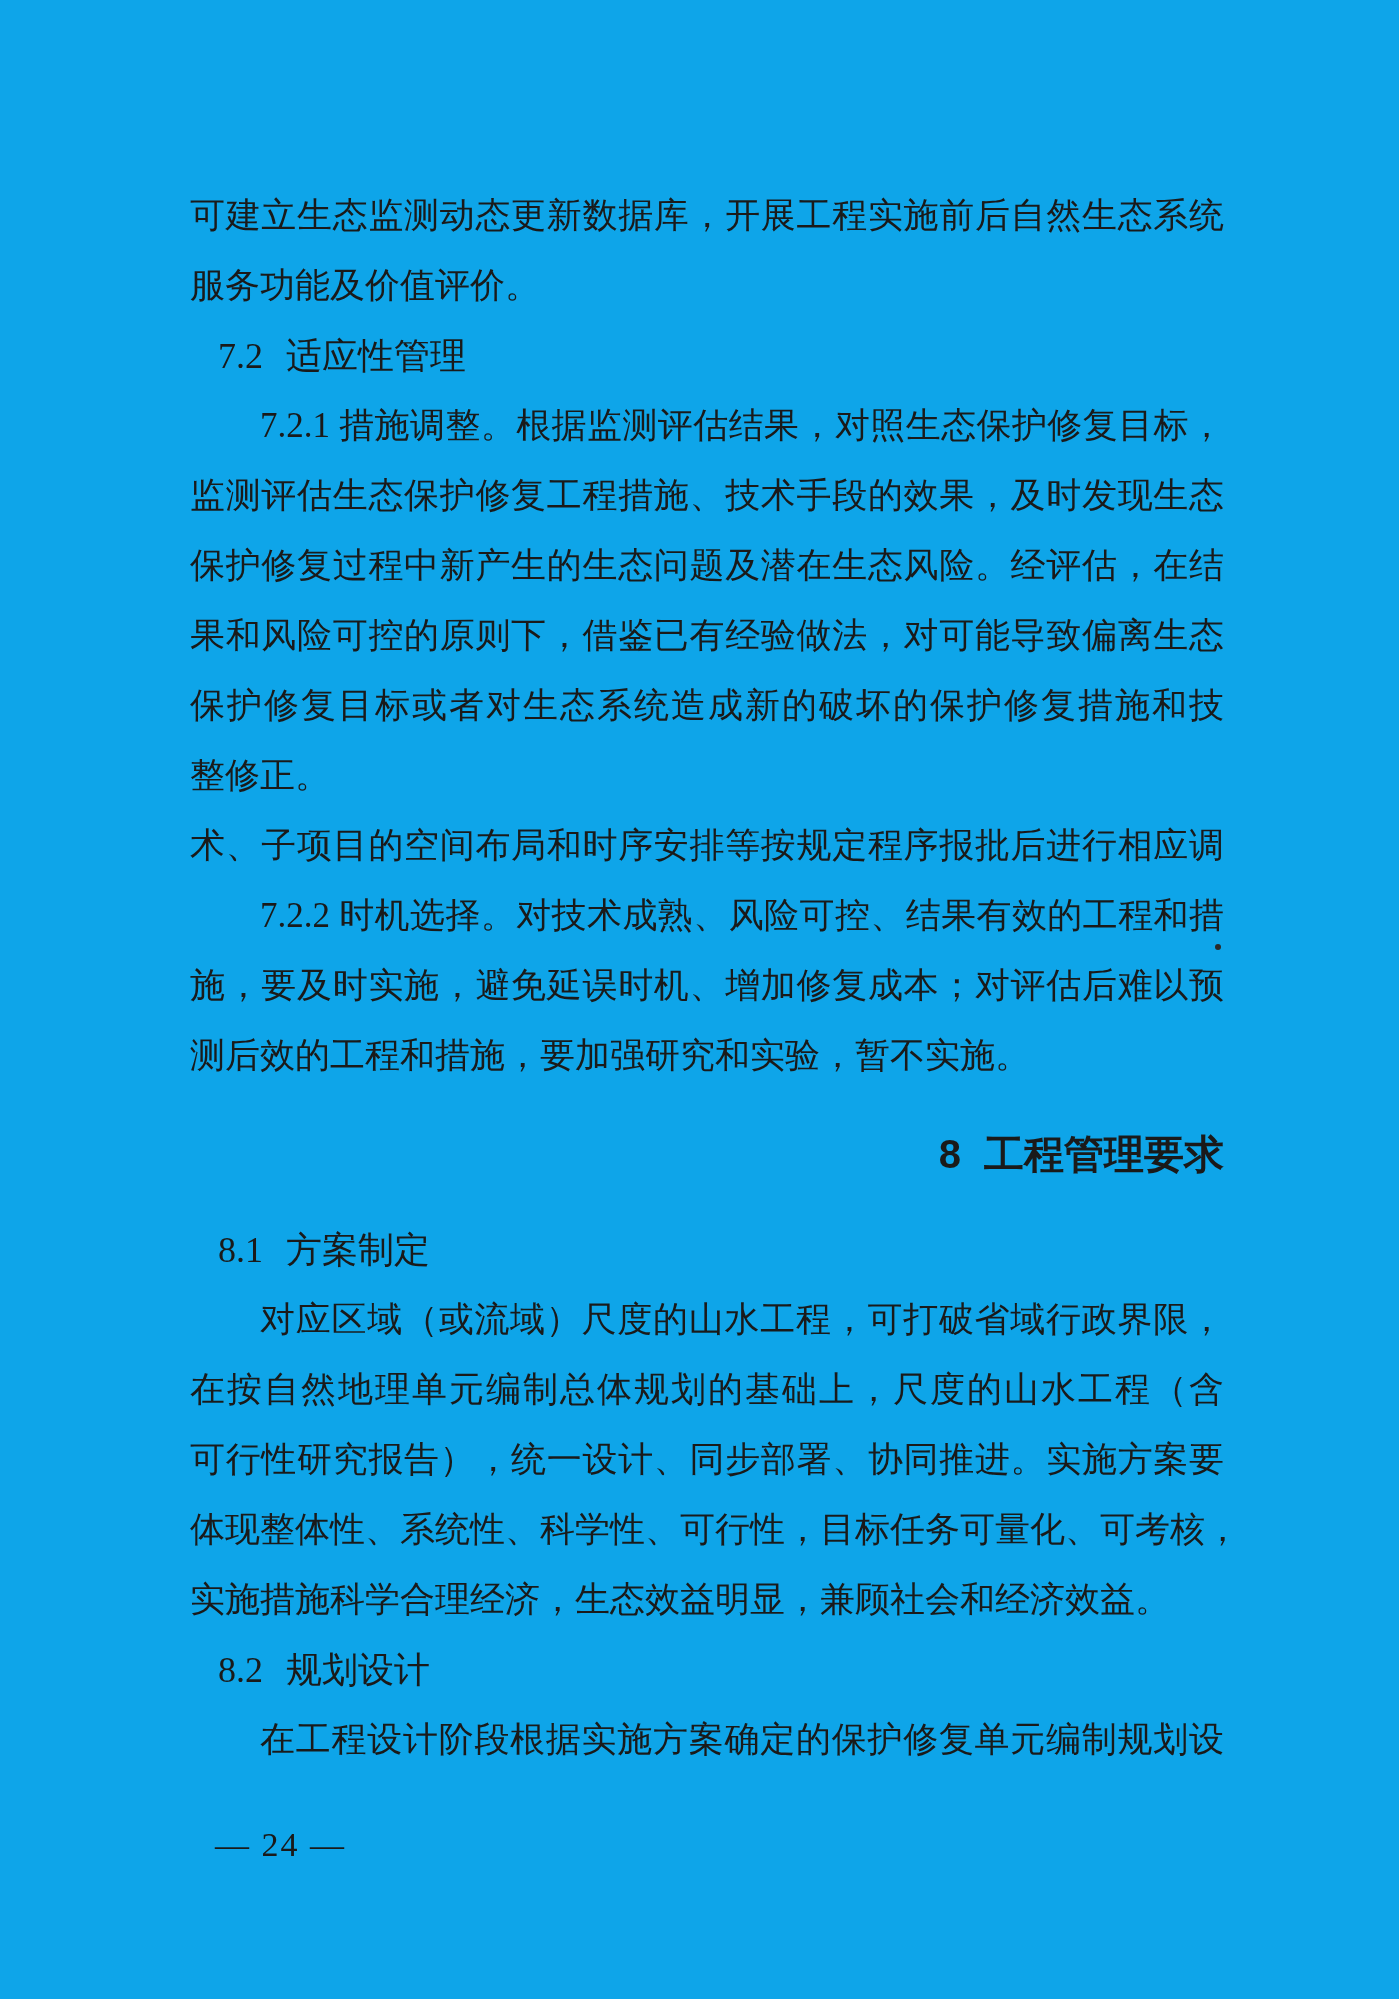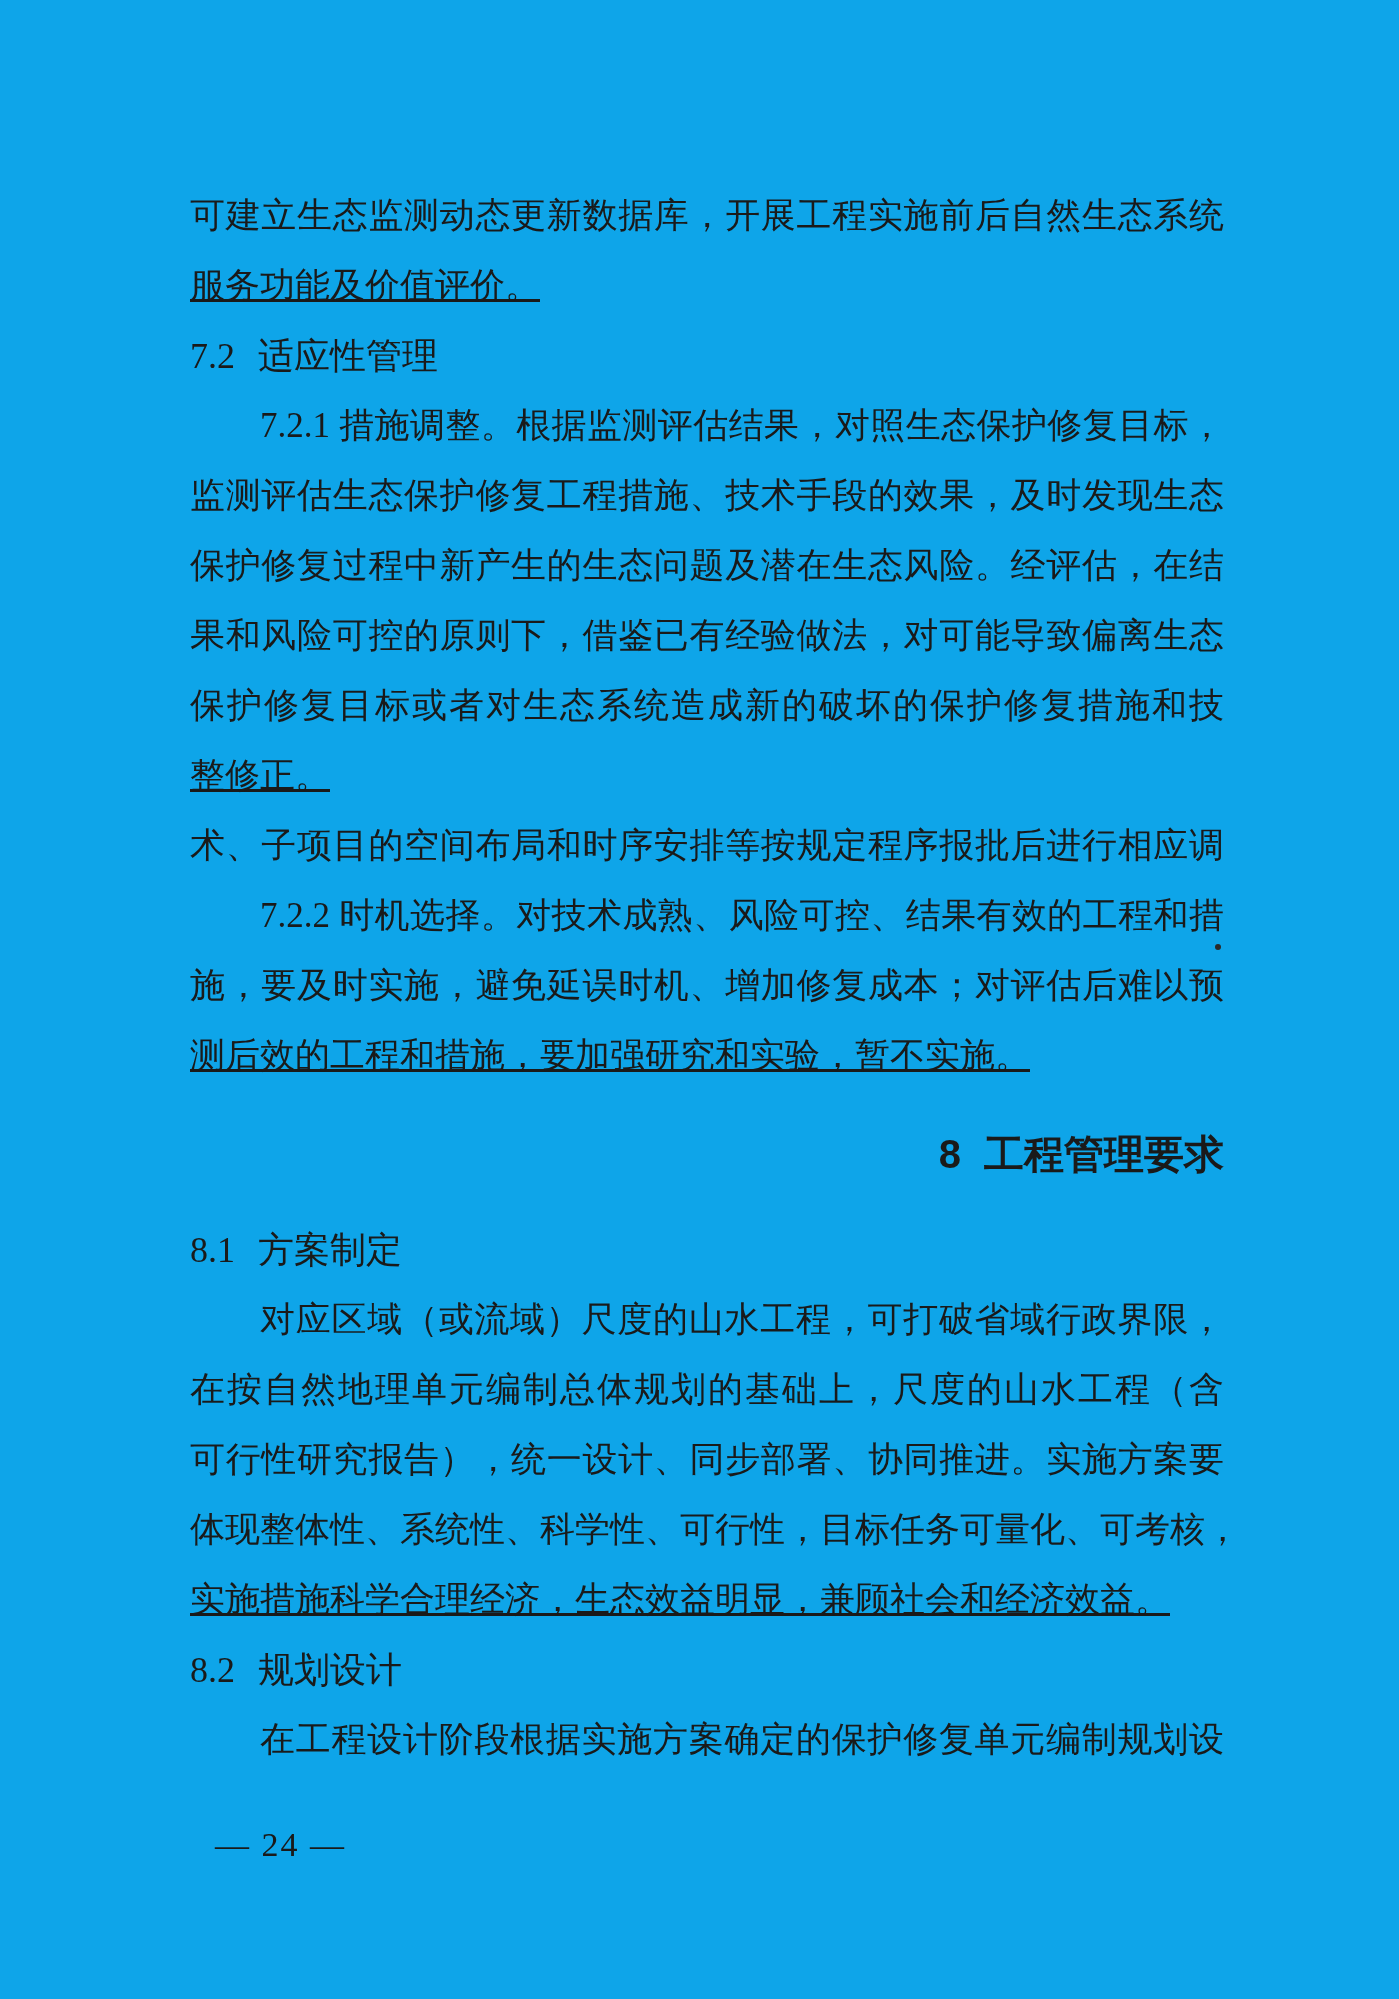--- a/index.html
+++ b/index.html
@@ -33,32 +33,32 @@
   
   .line {
     white-space: nowrap;
     text-align: justify;
     text-align-last: justify;
     font-feature-settings: "halt" 1;
   }
   .line.last {
     text-align: left;
     text-align-last: left;
-    text-decoration: underline;
   }
   .para.indent .line:first-child {
     text-indent: 2em;
   }
   
   .h-kaiti {
     font-size: 36px;
     line-height: 70px;
     word-spacing: 14px;
     text-align: left;
     white-space: nowrap;
+    margin-left: 28px;
   }
   
   .h-chapter {
     font-family: "Liberation Sans", "DejaVu Sans", sans-serif;
     font-weight: 700;
     font-size: 40px;
     line-height: 70px;
     margin-top: 28px;
     margin-bottom: 26px;
     word-spacing: 12px;

